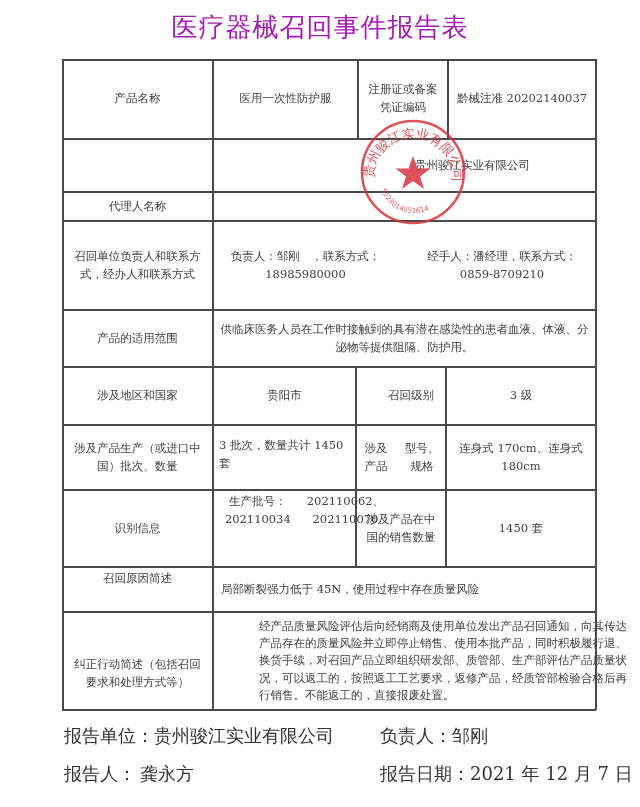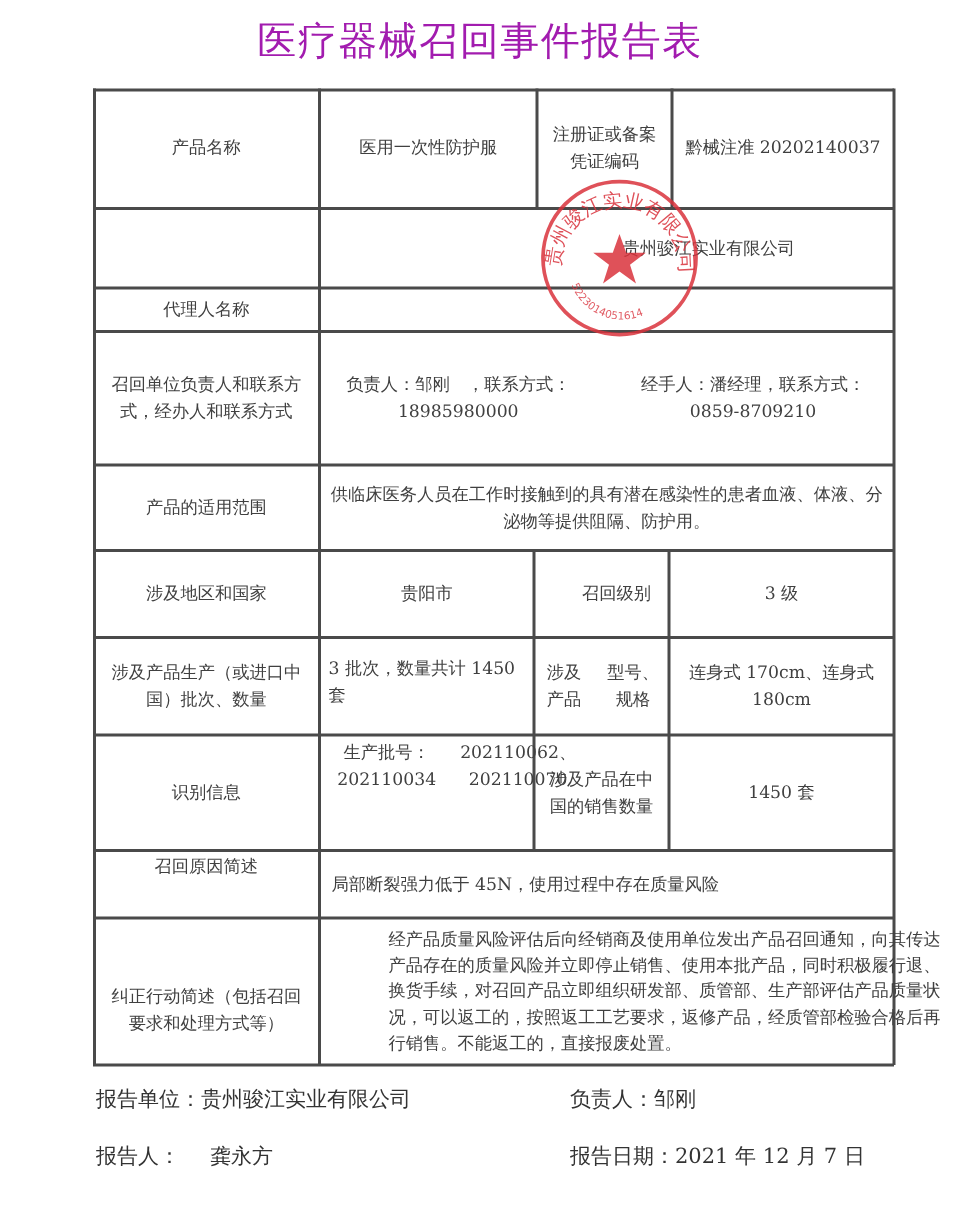--- a/index.html
+++ b/index.html
@@ -14,21 +14,21 @@
   }
   .tbl { position: absolute; left: 62px; top: 59px; width: 534px; height: 651px; }
   .cell {
     position: absolute; box-sizing: border-box; display: flex; align-items: center; justify-content: center;
     text-align: center; font-size: 11.5px; line-height: 1.55; color: #404040; padding: 2px 4px;
   }
   .hl { position: absolute; height: 1.5px; background: #4a4a4a; }
   .vl { position: absolute; width: 1.5px; background: #4a4a4a; }
   .left-align { justify-content: flex-start; text-align: left; }
   .stack { flex-direction: row; }
-  .footer { position: absolute; font-size: 14px; color: #333; }
+  .footer { position: absolute; font-size: 18px; color: #333; }
   .stamp { position: absolute; left: 359px; top: 118px; width: 108px; height: 108px; pointer-events: none; }
 </style>
 </head>
 <body>
 
 <div class="title">医疗器械召回事件报告表</div>
 
 <div class="tbl">
 
   <div class="hl" style="left:0;top:0;width:534px;"></div>

